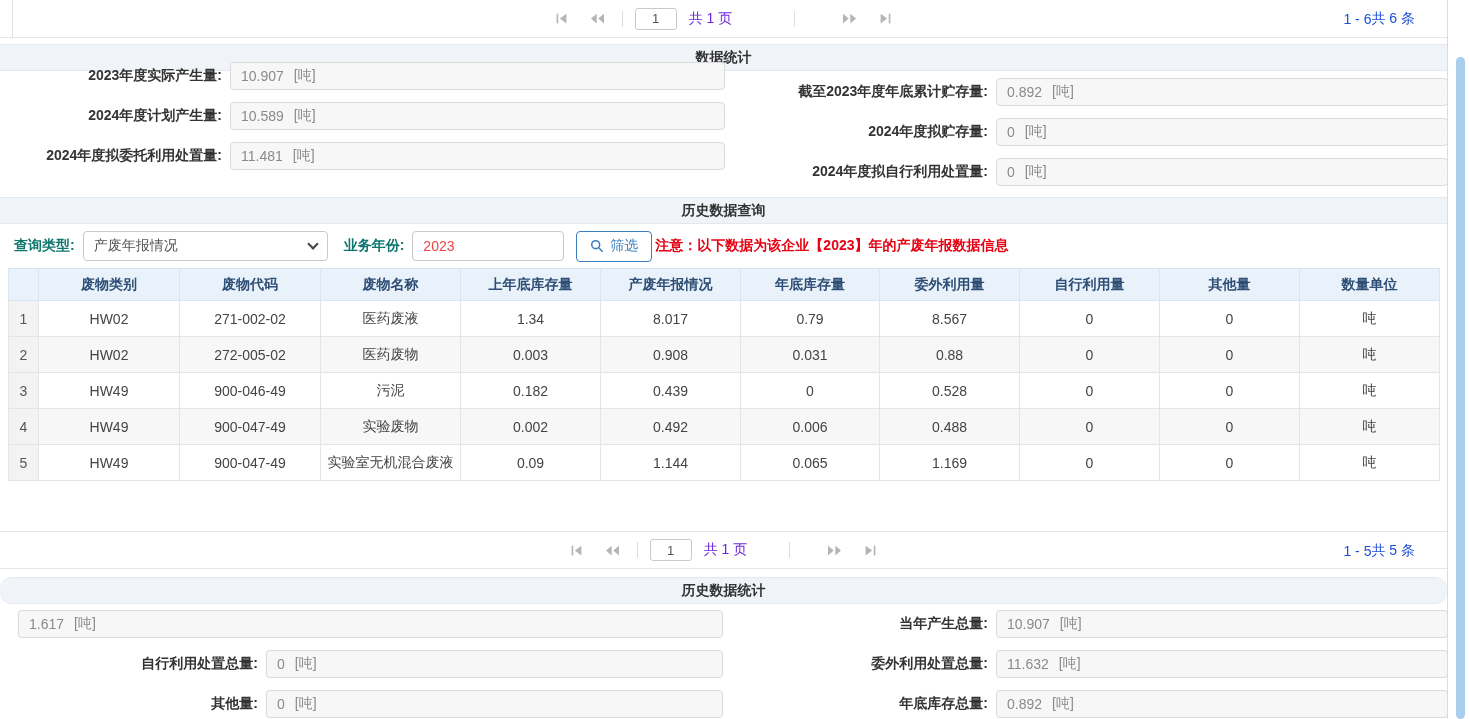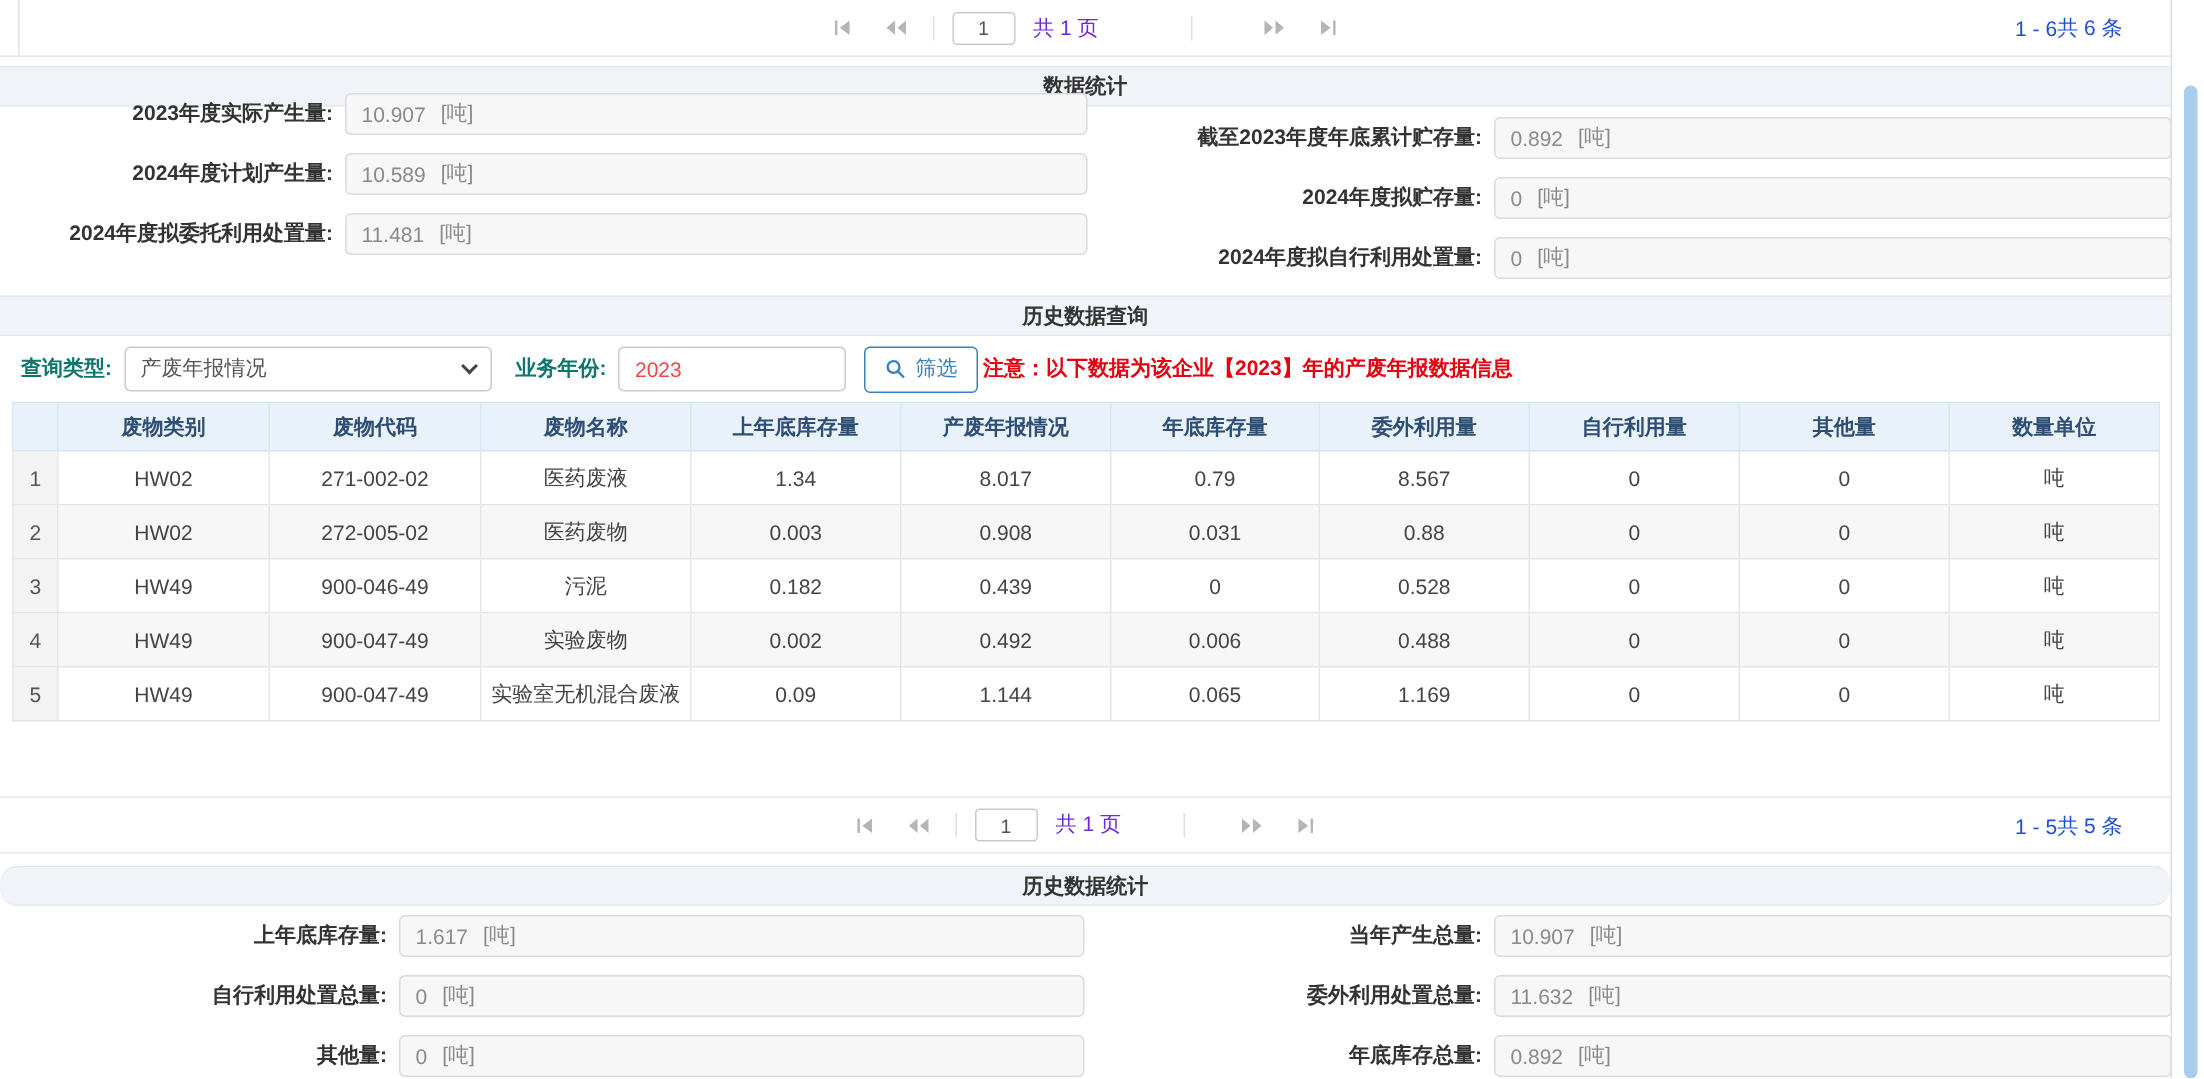--- a/index.html
+++ b/index.html
@@ -326,21 +326,20 @@
       <span>共 5 条</span>
     </div>
   </div>
 
   <div class="sec-hdr" style="top:577px;border-radius:12px;">
     <span>历史数据统计</span>
   </div>
 
   <div class="form-col hstats-left" style="top:610px; left:10px; width:713px;">
     <div class="field">
-      <label>上年底库存量:</label>
       <div class="ro-box">
         <span>1.617</span>
         <span>[吨]</span>
       </div>
     </div>
     <div class="field">
       <label>自行利用处置总量:</label>
       <div class="ro-box">
         <span>0</span>
         <span>[吨]</span>

